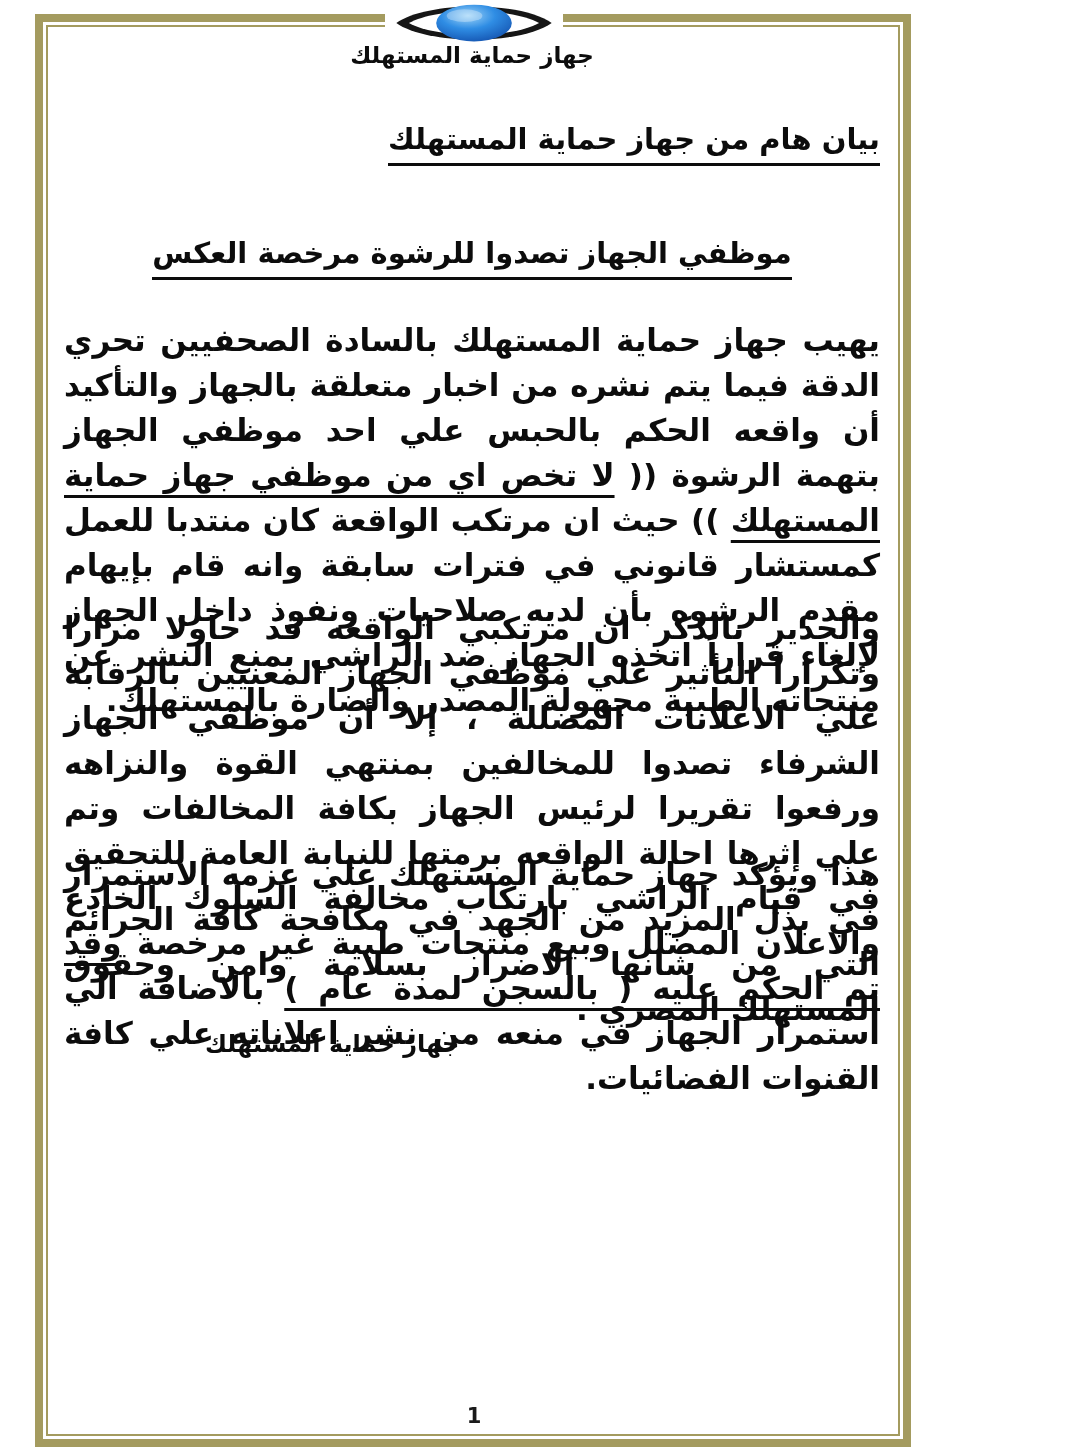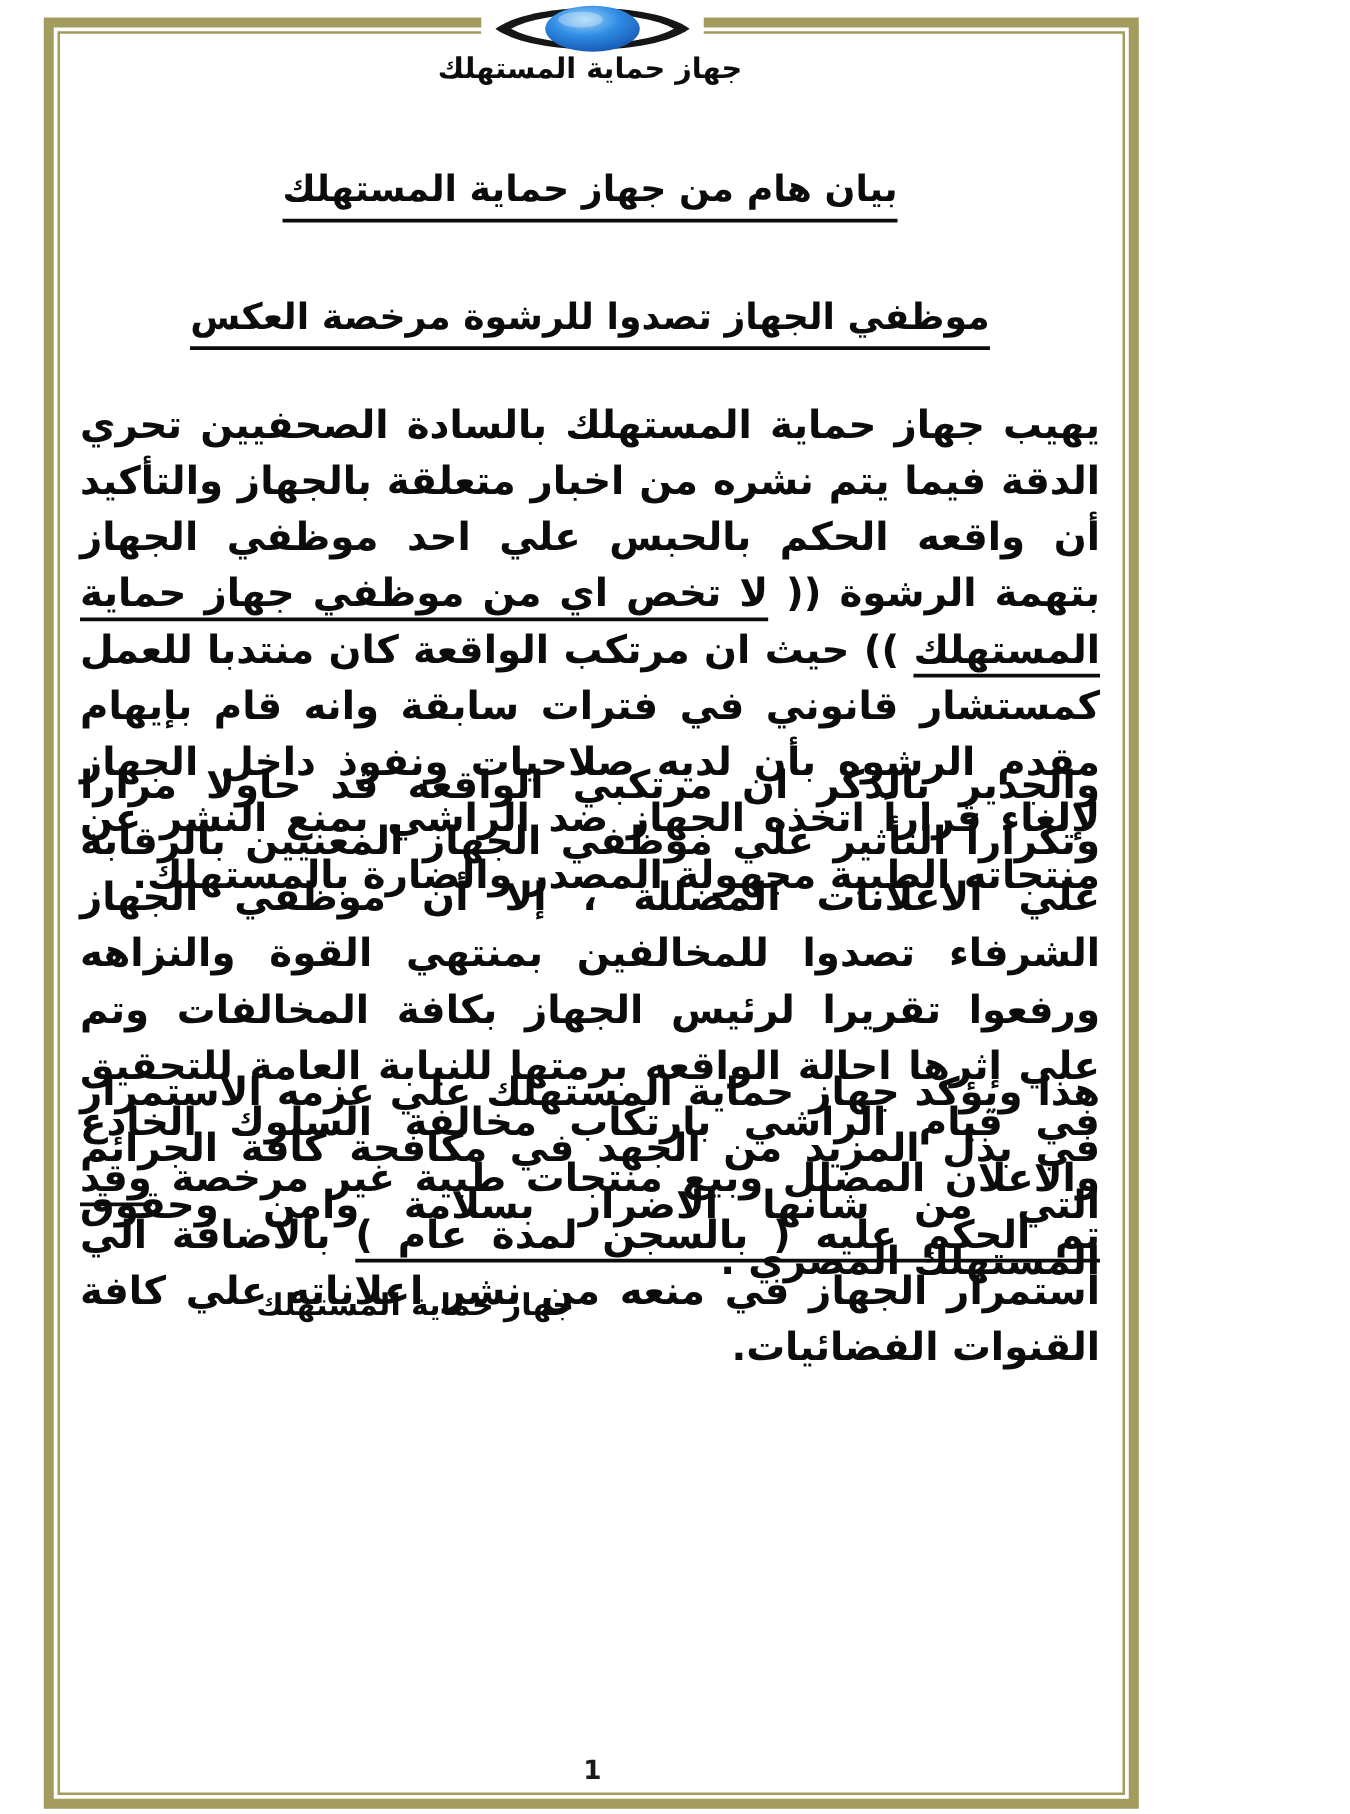--- a/index.html
+++ b/index.html
@@ -24,21 +24,21 @@
   .logo-box {
     position:absolute; top:1px; left:50%; transform:translateX(-50%);
     width:178px; height:44px; background:#ffffff; z-index:5;
     display:flex; align-items:center; justify-content:center;
   }
   .content-block { position:absolute; left:64px; right:68px; direction:rtl; z-index:3; }
   .org-name {
     top:42px; text-align:center;
     font-size:23px; font-weight:bold;
   }
-  .doc-title-wrap { top:134px; text-align:center; }
+  .doc-title-wrap { top:122px; }
   .doc-subtitle-wrap { top:236px; text-align:center; }
   .headline {
     display:inline-block; font-size:29px; font-weight:bold;
     padding-bottom:7px; border-bottom:3px solid #0c0c0c;
   }
   .para {
     margin:0; font-size:31px; font-weight:bold; line-height:45px;
     text-align:justify; text-align-last:right;
   }
   .p1 { top:318px; }

